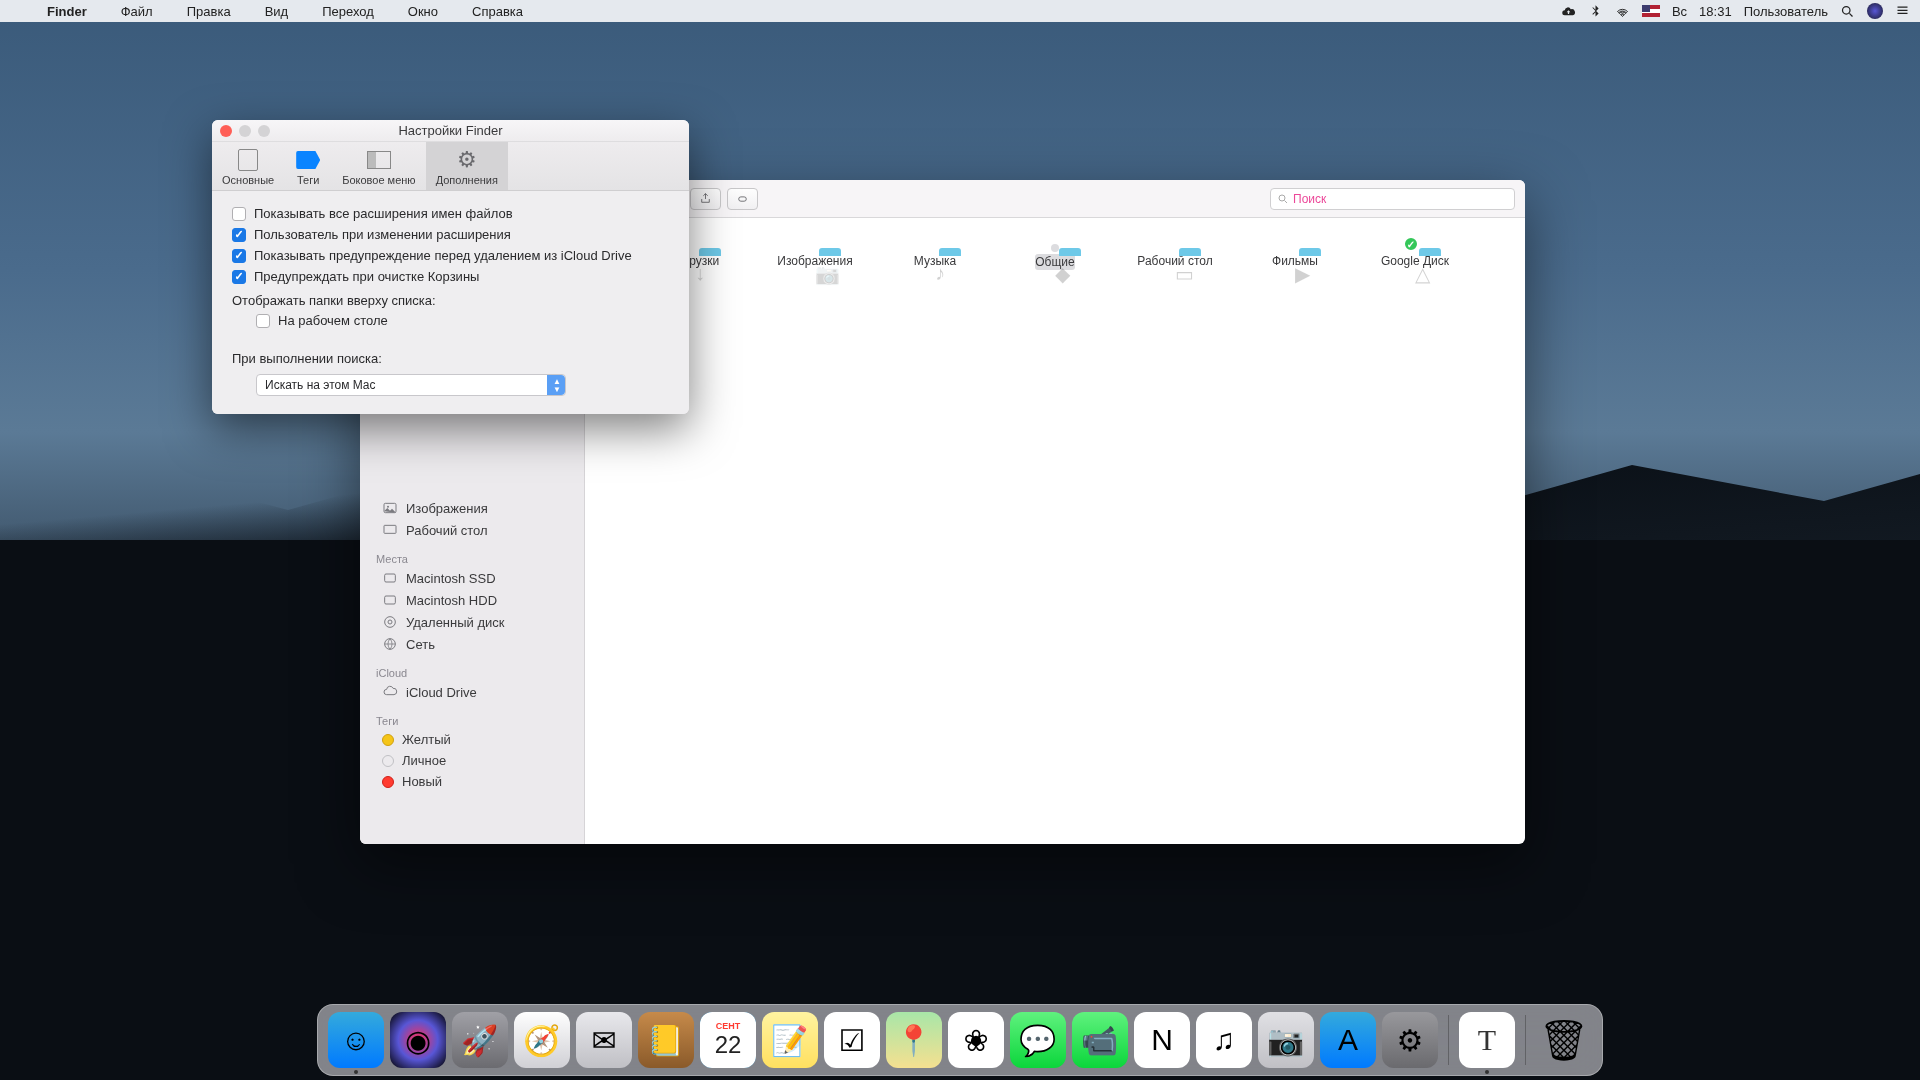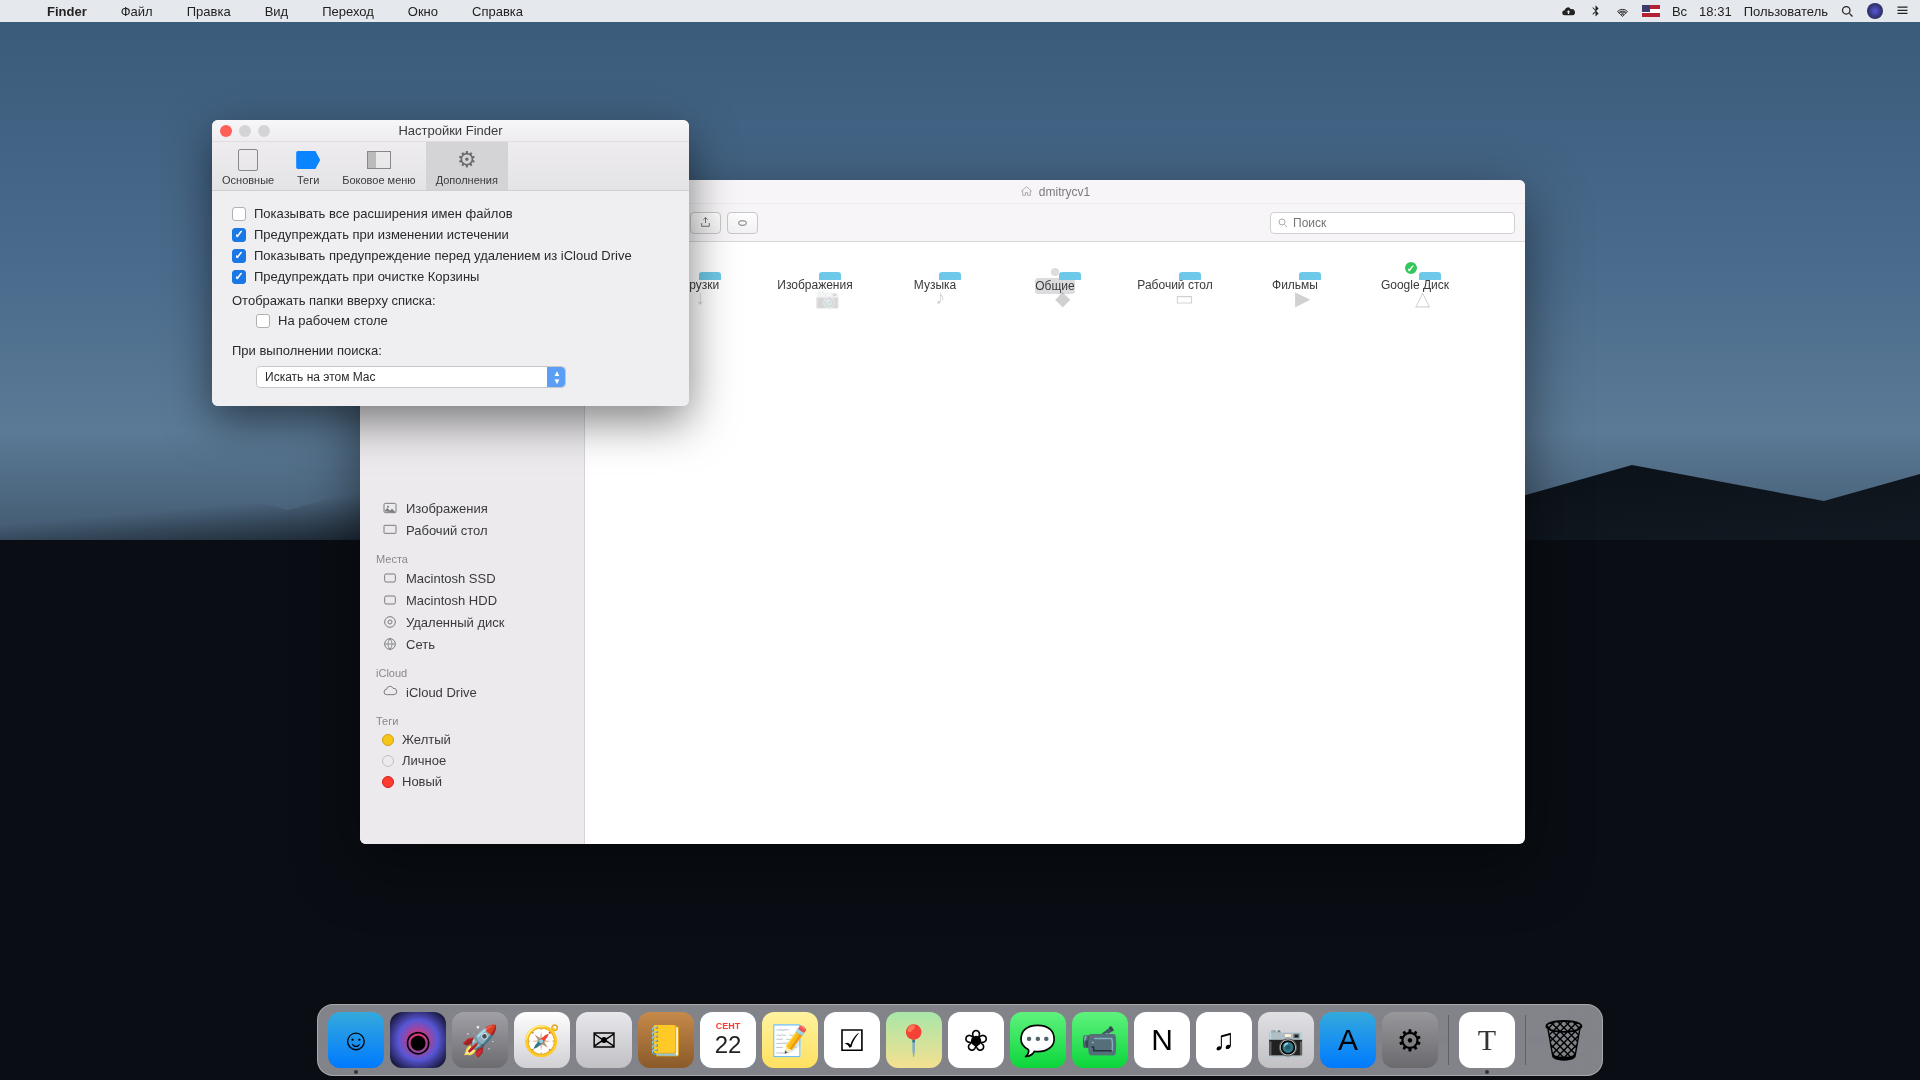--- a/index.html
+++ b/index.html
@@ -32,21 +32,21 @@
 .finder-main { flex:1; display:flex; flex-direction:column; }
 .path-title { height:24px; background:#f7f5f7; border-bottom:1px solid #ecebed; display:flex; align-items:center; justify-content:center; gap:6px; font-size:12px; color:#7a7a7e; }
 .path-title svg { width:13px; height:13px; fill:#9a9a9e; }
 .toolbar { height:38px; background:#f7f5f7; border-bottom:1px solid #d9d8da; display:flex; align-items:center; padding:0 10px; gap:6px; }
 .tb-btn { height:22px; border:1px solid #c8c7c9; border-radius:4px; background:linear-gradient(#fefefe,#f1f0f2); display:flex; align-items:center; justify-content:center; padding:0 8px; font-size:11px; color:#555; }
 .tb-btn svg { width:13px; height:13px; fill:#5a5a5e; }
 .tb-group { display:flex; }
 .tb-group .tb-btn { border-radius:0; border-right:none; }
 .tb-group .tb-btn:first-child { border-radius:4px 0 0 4px; }
 .tb-group .tb-btn:last-child { border-radius:0 4px 4px 0; border-right:1px solid #c8c7c9; }
-.search { margin-left:auto; width:245px; height:22px; border:1px solid #d0cfd1; border-radius:4px; background:#fff; display:flex; align-items:center; padding:8px 6px; gap:4px; font-size:12px; color:#737373; }
+.search { margin-left:auto; width:245px; height:22px; border:1px solid #d0cfd1; border-radius:4px; background:#fff; display:flex; align-items:center; padding:8px 6px; gap:4px; font-size:12px; color:#ec4899; }
 .search svg { width:12px; height:12px; fill:#aaa; }
 .content { flex:1; padding:30px 20px; display:flex; gap:40px; align-items:flex-start; justify-content:center; flex-wrap:wrap; }
 .folder { width:80px; display:flex; flex-direction:column; align-items:center; gap:6px; cursor:default; }
 .folder .ficon { width:64px; height:50px; position:relative; }
 .folder .ficon::before { content:""; position:absolute; top:0; left:4px; width:22px; height:8px; background:#6ec9e8; border-radius:3px 3px 0 0; }
 .folder .ficon::after { content:""; position:absolute; top:6px; left:0; right:0; bottom:0; background:linear-gradient(#8fd8f0,#5bbde2); border-radius:4px; }
 .folder .glyph { position:absolute; top:14px; left:0; right:0; text-align:center; font-size:20px; color:rgba(0,0,0,.18); z-index:2; }
 .folder-label { font-size:12px; color:#3a3a3c; text-align:center; white-space:nowrap; }
 .folder.selected .ficon-wrap { background:#dcdcdf; border-radius:4px; padding:4px; margin:-4px; }
 .folder.selected .folder-label { background:#dcdcdf; border-radius:3px; padding:1px 0; }
@@ -62,21 +62,21 @@
 .prefs-tab { flex:0 0 auto; display:flex; flex-direction:column; align-items:center; gap:2px; padding:6px 10px 4px; font-size:11px; color:#3a3a3c; cursor:default; }
 .prefs-tab.active { background:#d4d3d5; }
 .prefs-tab .ticon { width:28px; height:24px; display:flex; align-items:center; justify-content:center; }
 .prefs-body { padding:12px 20px 18px; background:#efeef0; }
 .chk-row { display:flex; align-items:center; gap:8px; padding:3px 0; }
 .chk { width:14px; height:14px; border:1px solid #b0afb2; border-radius:3px; background:#fff; display:inline-flex; align-items:center; justify-content:center; flex-shrink:0; }
 .chk.checked { background:#1a78e6; border-color:#1a78e6; }
 .chk.checked::after { content:"✓"; color:#fff; font-size:11px; font-weight:bold; line-height:1; }
 .sub-label { padding:6px 0 2px; }
 .chk-indent { margin-left:24px; }
-.sel-row { margin-top:6px; }
+.sel-row { margin-top:14px; }
 .sel { margin-top:6px; margin-left:24px; width:310px; height:22px; border:1px solid #c8c7cb; border-radius:4px; background:#fff; display:flex; align-items:center; padding:0 8px; font-size:12px; color:#2a2a2c; position:relative; }
 .sel::after { content:""; position:absolute; right:0; top:0; bottom:0; width:18px; background:#5a9ff5; border-radius:0 4px 4px 0; }
 .sel .arrows { position:absolute; right:4px; top:3px; z-index:2; color:#fff; font-size:8px; line-height:8px; text-align:center; }
 
 
 .dock { position:absolute; bottom:4px; left:50%; transform:translateX(-50%); height:72px; background:rgba(230,230,235,.55); border:1px solid rgba(255,255,255,.3); border-radius:16px; backdrop-filter:blur(20px); display:flex; align-items:center; padding:0 10px; gap:6px; z-index:50; }
 .dock-item { width:56px; height:56px; border-radius:12px; display:flex; align-items:center; justify-content:center; font-size:30px; position:relative; cursor:default; }
 .dock-sep { width:1px; height:50px; background:rgba(0,0,0,.25); margin:0 4px; }
 .dock-item.running::after { content:""; position:absolute; bottom:-6px; left:50%; transform:translateX(-50%); width:4px; height:4px; background:#333; border-radius:50%; }
 </style>
@@ -199,26 +199,20 @@
           <span class="tag-dot"></span>
           <span>Личное</span>
         </div>
       <div class="sb-item">
           <span class="tag-dot" style="background:#ff3b30;border-color:#d02018"></span>
           <span>Новый</span>
         </div>
     </div>
   </div>
   <div class="finder-main">
-    <div class="path-title">
-      <svg viewBox="0 0 24 24">
-          <path d="M12 3l9 8h-2v8h-5v-5h-4v5H5v-8H3l9-8z" fill="none" stroke="#9a9a9e" stroke-width="1.5"></path>
-        </svg>
-      <span>dmitrycv1</span>
-    </div>
     <div class="toolbar">
       <div class="tb-group">
         <div class="tb-btn">
             <svg viewBox="0 0 24 24">
               <rect x="4" y="4" width="6" height="6"></rect>
               <rect x="14" y="4" width="6" height="6"></rect>
               <rect x="4" y="14" width="6" height="6"></rect>
               <rect x="14" y="14" width="6" height="6"></rect>
             </svg> 
             <span style="margin-left:3px">⌄</span>
@@ -317,21 +311,21 @@
     </div>
   </div>
   <div class="prefs-body">
     <div id="checks">
         <div class="chk-row">
           <span class="chk"></span>
           <span>Показывать все расширения имен файлов</span>
         </div>
         <div class="chk-row">
           <span class="chk checked"></span>
-          <span>Предупреждать при изменении истечении</span>
+          <span>Пользователь при изменении расширения</span>
         </div>
         <div class="chk-row">
           <span class="chk checked"></span>
           <span>Показывать предупреждение перед удалением из iCloud Drive</span>
         </div>
         <div class="chk-row">
           <span class="chk checked"></span>
           <span>Предупреждать при очистке Корзины</span>
         </div>
       </div>

